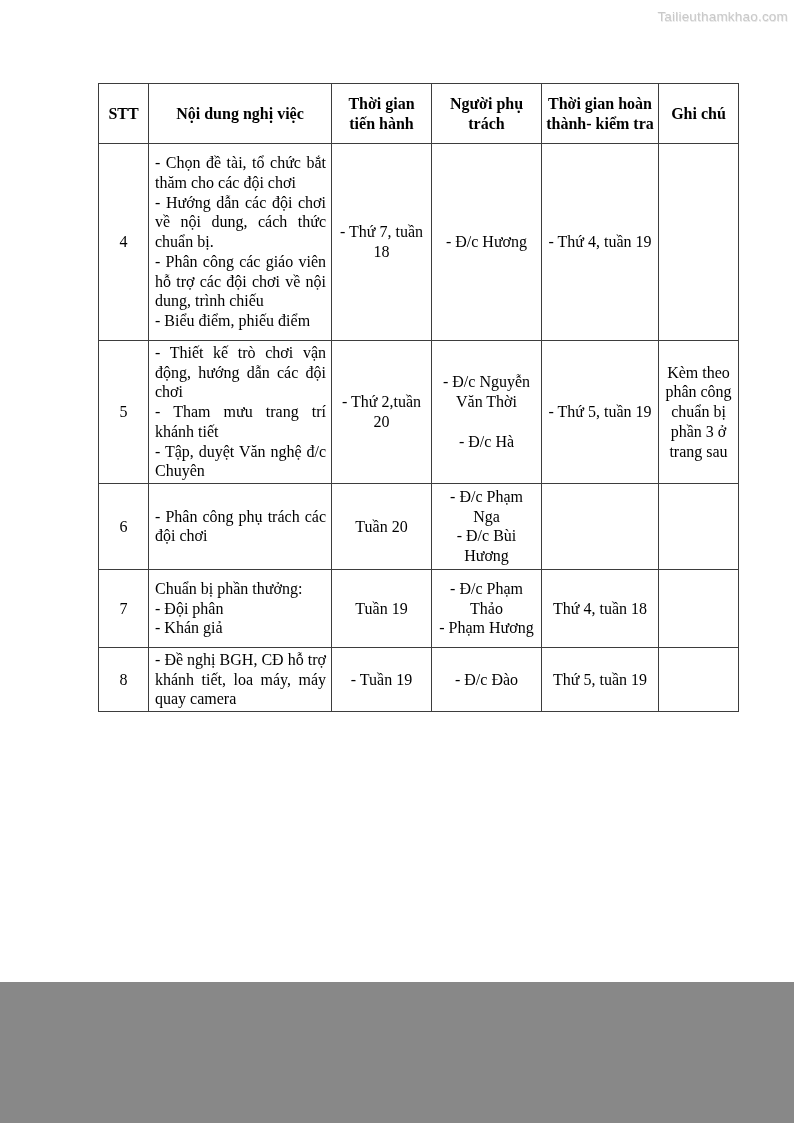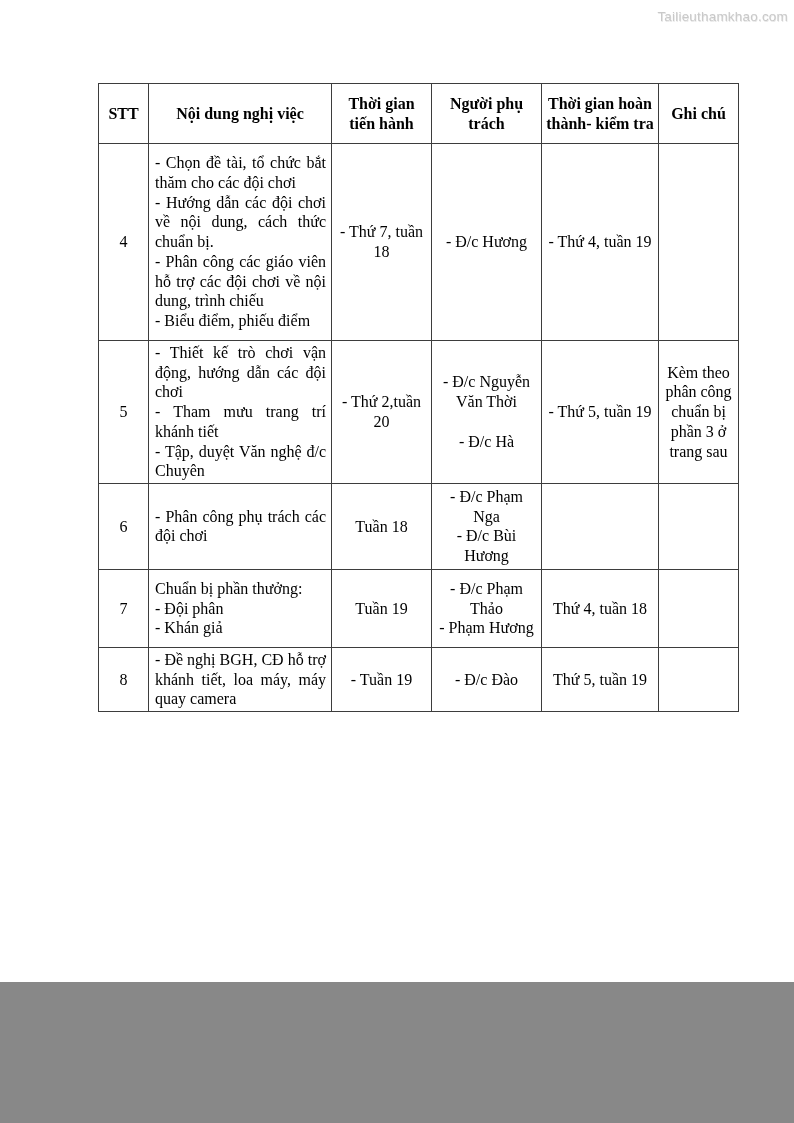--- a/index.html
+++ b/index.html
@@ -113,21 +113,21 @@
         </td>
         <td class="c-center">- Thứ 5, tuần 19</td>
         <td class="c-center">Kèm theo phân công chuẩn bị phần 3 ở trang sau</td>
       </tr>
 
       <tr class="r6">
         <td class="c-stt">6</td>
         <td class="c-content">
           <div class="bullet">- Phân công phụ trách các đội chơi</div>
         </td>
-        <td class="c-center">Tuần 18</td>
+        <td class="c-center">Tuần 20</td>
         <td class="c-center">
           <div class="person">- Đ/c Phạm Nga</div>
           <div class="person">- Đ/c Bùi Hương</div>
         </td>
         <td class="c-center"></td>
         <td class="c-center"></td>
       </tr>
 
       <tr class="r7">
         <td class="c-stt">7</td>

